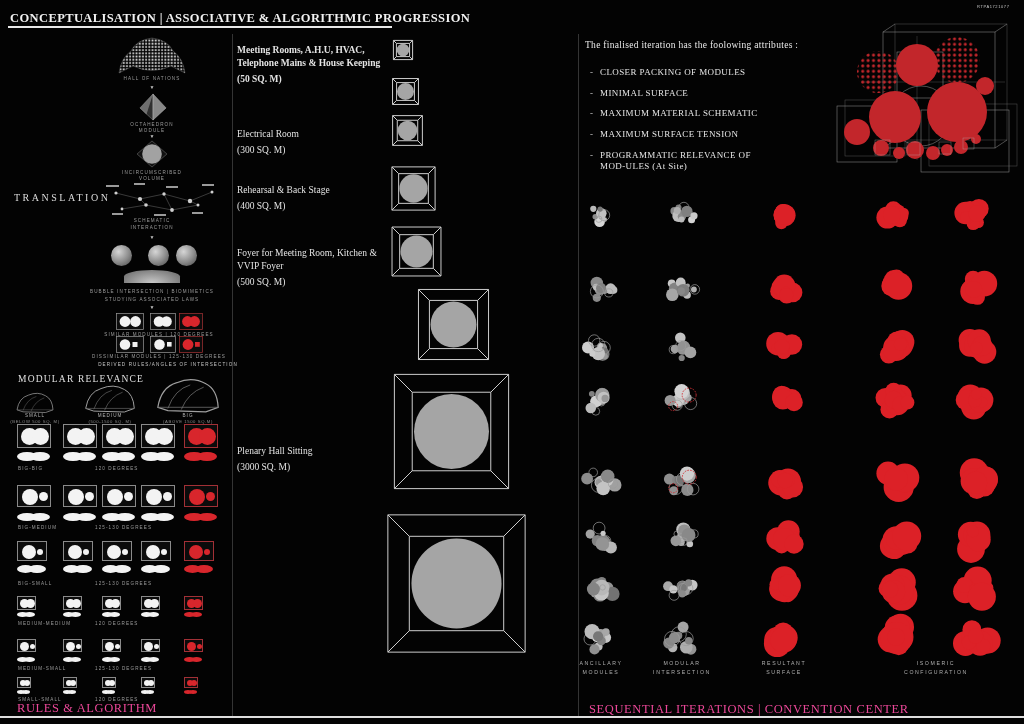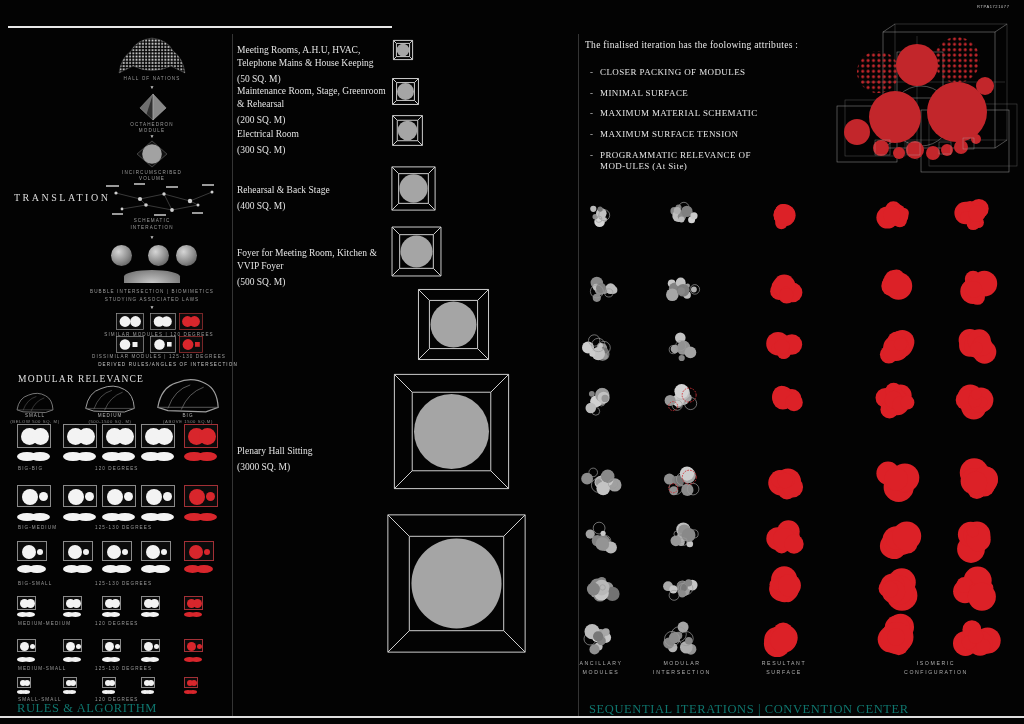--- a/index.html
+++ b/index.html
@@ -28,27 +28,28 @@
   .a-item{width:158px}
   .a-label,.a-area{font-family:"Liberation Serif",serif;font-size:9.5px;line-height:1.38;color:#e3e3e3}
   .a-area{margin-top:3px}
   .intro{font-family:"Liberation Serif",serif;font-size:9.5px;letter-spacing:.3px;color:#eaeaea;white-space:nowrap}
   .blist{list-style:none}
   .blist li{position:relative;font-family:"Liberation Serif",serif;font-size:9px;letter-spacing:.4px;
             color:#e6e6e6;margin-bottom:9px;padding-left:11px;width:170px;line-height:1.3}
   .blist li::before{content:"-";position:absolute;left:1px;top:0;color:#cfcfcf}
   .collab{text-align:center;transform:translateX(-50%)}
   .collab div{font-size:5.2px;letter-spacing:1.6px;color:#b0b0b0;line-height:1.65;white-space:nowrap}
-  .foot{font-family:"Liberation Serif",serif;font-size:12.5px;letter-spacing:.6px;color:#0f766e;white-space:nowrap}
+  .foot{font-family:"Liberation Serif",serif;font-size:12.5px;letter-spacing:.6px;color:#ec4899;white-space:nowrap}
 </style>
 </head>
 <body>
 
 <div id="board">
 
+  <div class="abs title" style="left:10px;top:11px">CONCEPTUALISATION | ASSOCIATIVE &amp; ALGORITHMIC PROGRESSION</div>
   <div class="abs" style="left:8px;top:26px;width:384px;height:2px;background:#e8e8e8"></div>
   <div class="abs code" style="left:977px;top:4px">RTPA1721077</div>
 
   <div class="abs vline" style="left:232px"></div>
   <div class="abs vline" style="left:578px"></div>
   <div class="abs" style="left:0;top:716px;width:1024px;height:2px;background:#dedede"></div>
 
   <div class="abs sec" style="left:14px;top:192px">TRANSLATION</div>
 
   <svg class="abs" style="left:116px;top:36px" width="72" height="40" viewBox="0 0 72 40">
@@ -263,39 +264,35 @@
       <div>SURFACE</div>
   </div>
   <div class="abs collab" style="left:936px;top:659px">
     <div>ISOMERIC</div>
       <div>CONFIGURATION</div>
   </div>
 
   <div class="abs foot" style="left:17px;top:701px">RULES &amp; ALGORITHM</div>
   <div class="abs foot" style="left:240px;top:728px">ANCILLARY MODULES</div>
   <div class="abs foot" style="left:589px;top:702px">SEQUENTIAL ITERATIONS | CONVENTION CENTER</div>
-<div class="abs a-item" style="left: 237px; top: 44px;">
+<div class="abs a-item" style="left: 237px; top: 44px; font-weight: bold;">
       <div class="a-label">Meeting Rooms, A.H.U, HVAC, Telephone Mains &amp; House Keeping</div>
       <div class="a-area">(50 SQ. M)</div>
     </div>
     <svg width="20" height="20" viewBox="0 0 100 100" class="abs" style="left: 393px; top: 40px; overflow: visible;">
       <g fill="none" stroke="#cdcdcd">
         <rect x="2" y="2" width="96" height="96" vector-effect="non-scaling-stroke"></rect>
         <rect x="17" y="17" width="66" height="66" vector-effect="non-scaling-stroke"></rect>
         <line x1="2" y1="2" x2="17" y2="17" vector-effect="non-scaling-stroke"></line>
         <line x1="98" y1="2" x2="83" y2="17" vector-effect="non-scaling-stroke"></line>
         <line x1="2" y1="98" x2="17" y2="83" vector-effect="non-scaling-stroke"></line>
         <line x1="98" y1="98" x2="83" y2="83" vector-effect="non-scaling-stroke"></line>
       </g>
       <circle cx="50" cy="50" r="31.5" fill="#a5a5a5"></circle>
     </svg>
-    <div class="abs a-item" style="left: 237px; top: 85px;">
-      <div class="a-label">Maintenance Room, Stage, Greenroom &amp; Rehearsal</div>
-      <div class="a-area">(200 SQ. M)</div>
-    </div>
     <svg width="27" height="27" viewBox="0 0 100 100" class="abs" style="left: 392px; top: 78px; overflow: visible;">
       <g fill="none" stroke="#cdcdcd">
         <rect x="2" y="2" width="96" height="96" vector-effect="non-scaling-stroke"></rect>
         <rect x="17" y="17" width="66" height="66" vector-effect="non-scaling-stroke"></rect>
         <line x1="2" y1="2" x2="17" y2="17" vector-effect="non-scaling-stroke"></line>
         <line x1="98" y1="2" x2="83" y2="17" vector-effect="non-scaling-stroke"></line>
         <line x1="2" y1="98" x2="17" y2="83" vector-effect="non-scaling-stroke"></line>
         <line x1="98" y1="98" x2="83" y2="83" vector-effect="non-scaling-stroke"></line>
       </g>
       <circle cx="50" cy="50" r="31.5" fill="#a5a5a5"></circle>

